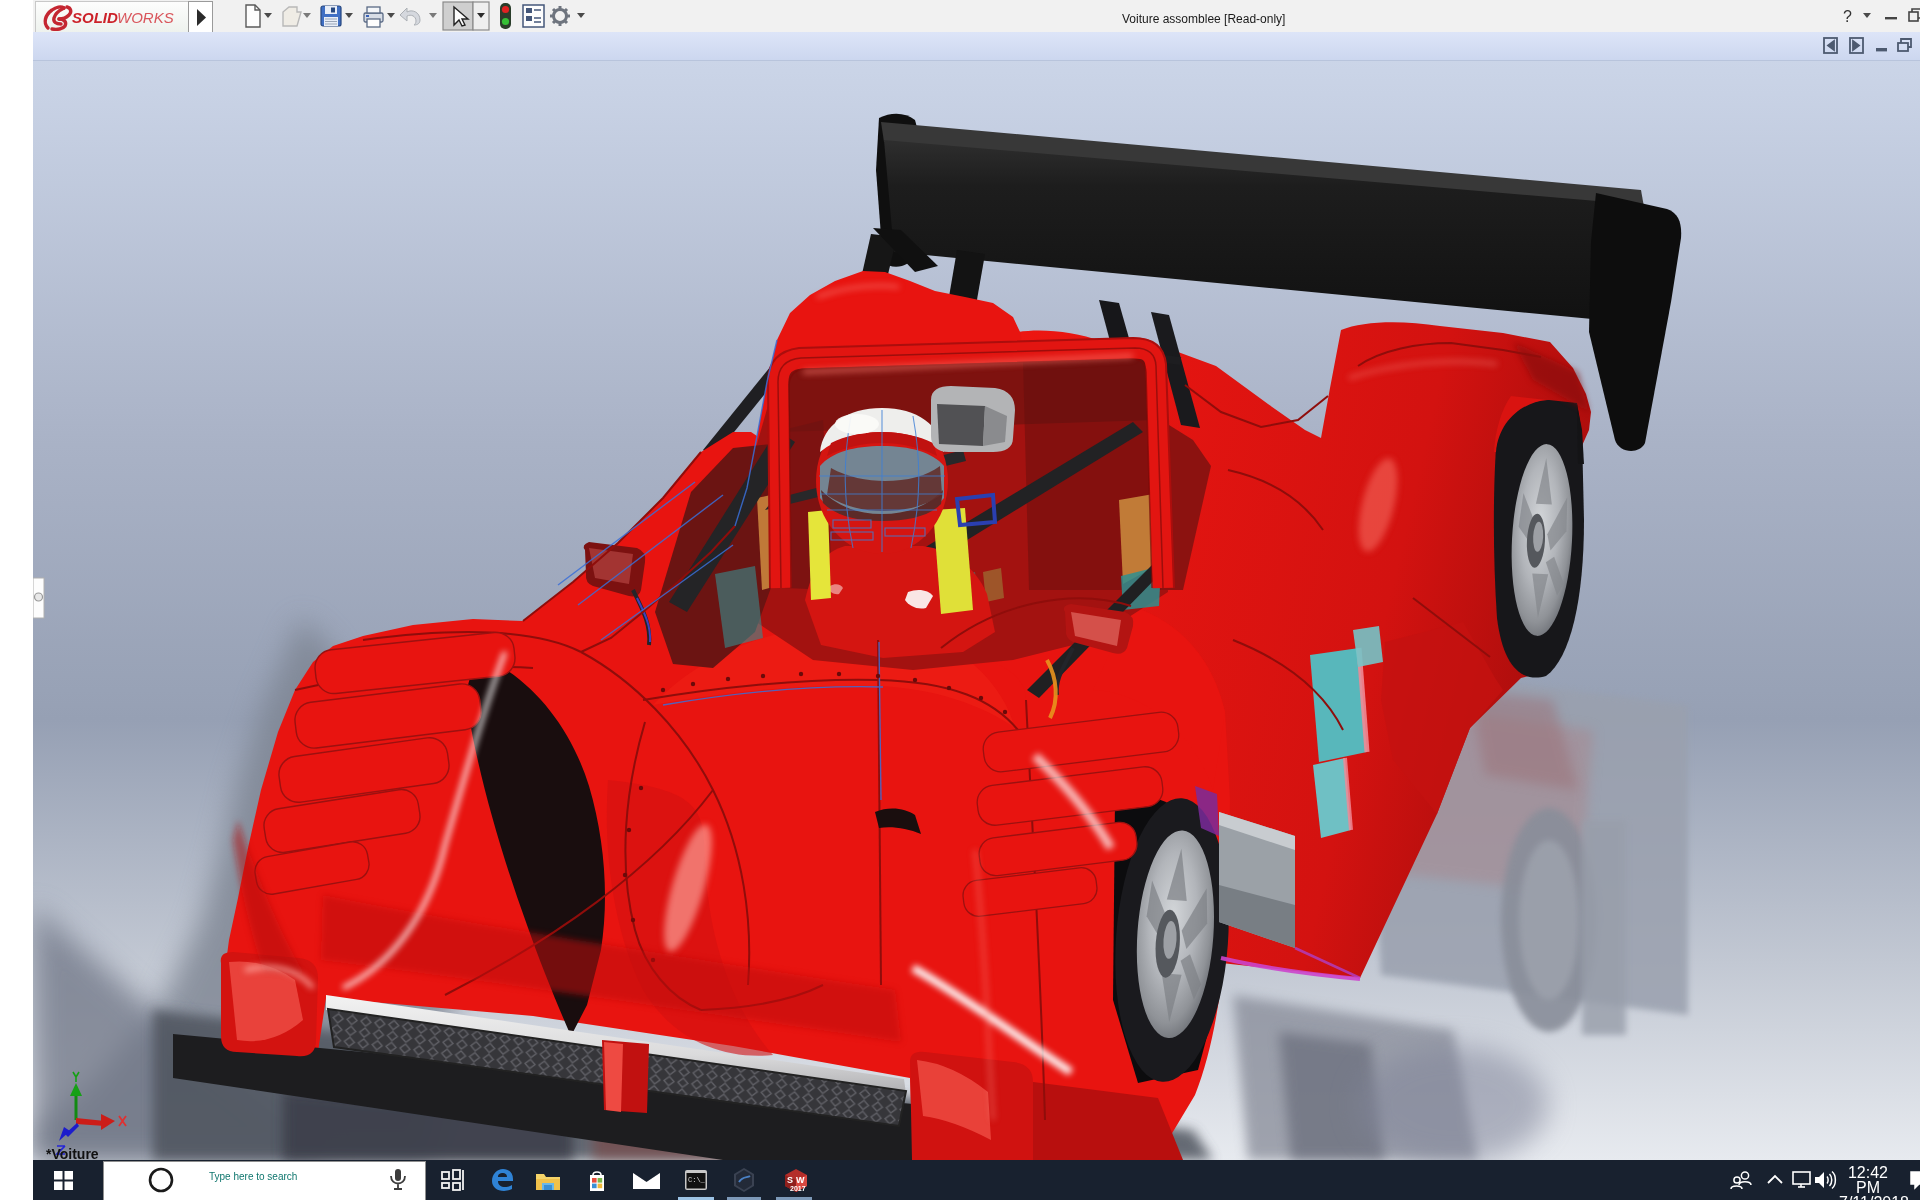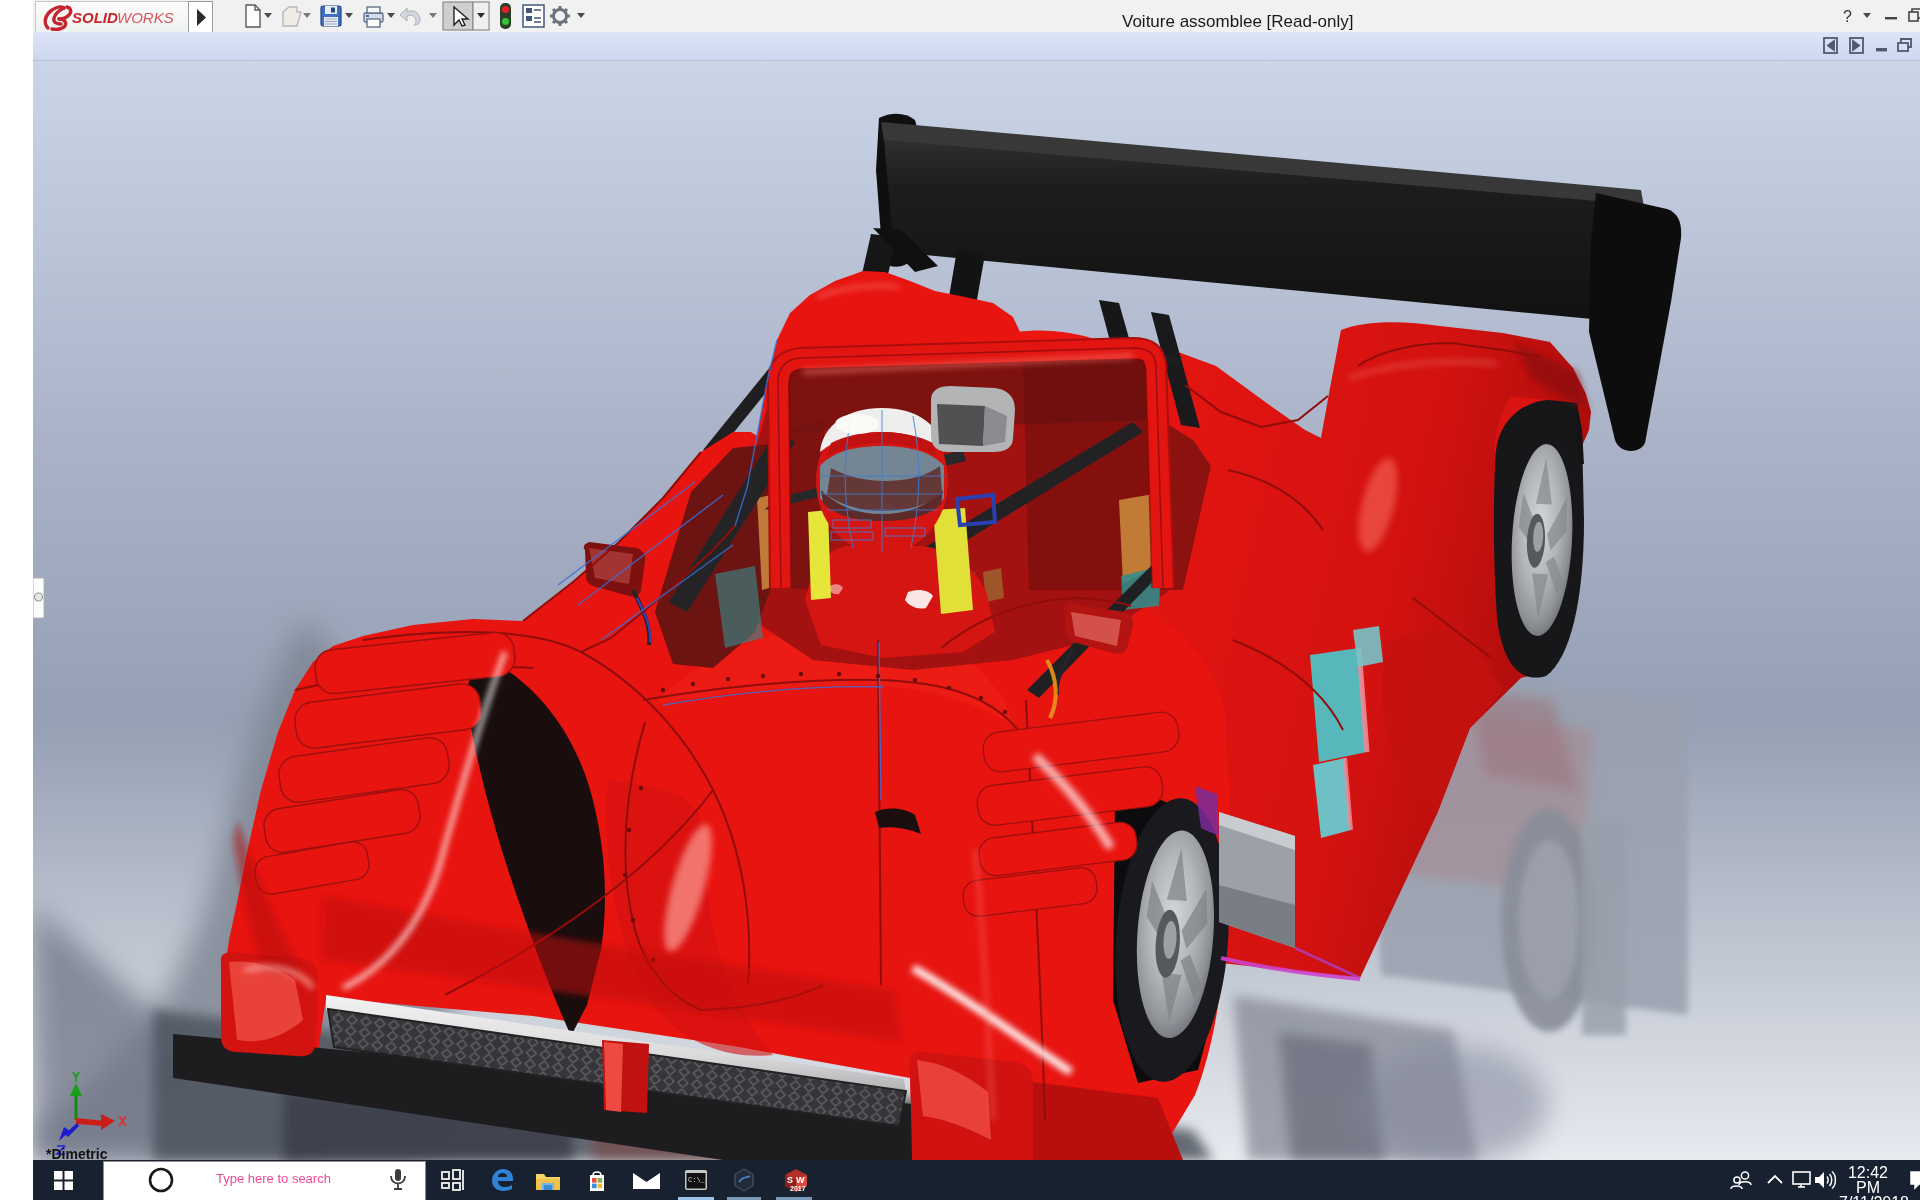--- a/index.html
+++ b/index.html
@@ -3,22 +3,22 @@
 <meta charset="utf-8">
 <style>
 html,body{margin:0;padding:0;width:1920px;height:1200px;overflow:hidden;background:#fff;font-family:"Liberation Sans",sans-serif;}
 #stage{position:relative;width:1920px;height:1200px;margin-left:33px;}
 #titlebar{position:absolute;left:0;top:0;width:1920px;height:32px;background:#f1f1f1;border-bottom:1px solid #cfcfcf;}
 #logobox{position:absolute;left:2px;top:1px;width:152px;height:30px;background:linear-gradient(180deg,#fdfdfd,#eef2ee);border:1px solid #c8c8c8;}
 #flybox{position:absolute;left:155px;top:1px;width:23px;height:31px;background:#fff;border:1px solid #9a9a9a;}
 #cmdbar{position:absolute;left:0;top:32px;width:1920px;height:28px;background:linear-gradient(180deg,#dde5f8 0%,#ccd7ef 100%);border-bottom:1px solid #b8c4dc;}
 #taskbar{position:absolute;left:0;top:1160px;width:1920px;height:40px;background:#18212f;}
 #searchbox{position:absolute;left:70px;top:1161px;width:321px;height:38px;background:#ffffff;border:1px solid #8f8f8f;}
-#searchtext{position:absolute;left:183px;top:1171px;font-size:13px;color:#ec4899;}
-.ttext{position:absolute;top:12px;font-size:17px;color:#1a1a1a;}
+#searchtext{position:absolute;left:176px;top:1171px;font-size:10px;color:#0f766e;}
+.ttext{position:absolute;top:12px;font-size:12px;color:#1a1a1a;}
 #clock{position:absolute;left:1806px;top:1165px;width:58px;text-align:center;color:#fff;font-size:16px;line-height:15px;}
 svg{position:absolute;left:0;top:0;}
 </style>
 </head>
 <body>
 <div id="stage">
   <svg id="scene" width="1920" height="1200" viewBox="0 0 1920 1200">
     <defs>
       <linearGradient id="bggrad" x1="0" y1="60" x2="0" y2="1160" gradientUnits="userSpaceOnUse">
         <stop offset="0" stop-color="#cbd5e8"></stop>
@@ -437,21 +437,21 @@
     <path d="M62,57 L48,66 L48,50 Z" fill="#cc1d18"></path>
     <g stroke="#e03030" stroke-width="1.8">
         <path d="M66,52 L73,62 M73,52 L66,62"></path>
       </g>
     <path d="M24,59 L12,70 L15,73 L26,62 Z" fill="#1c1ccc"></path>
     <path d="M6,77 L17,67 L11,63 Z" fill="#1c1ccc"></path>
     <g stroke="#2424d8" stroke-width="1.7" fill="none">
         <path d="M4,82 L12,82 M12,82 L4,90 L12,90"></path>
       </g>
   </svg>
-  <div style="position:absolute;left:13px;top:1146px;font-size:14px;font-weight:bold;color:#111;">*Dimetric</div>
+  <div style="position:absolute;left:13px;top:1146px;font-size:14px;font-weight:bold;color:#111;">*Voiture</div>
   <div id="taskbar">
     <svg width="1920" height="40" viewBox="0 0 1920 40">
       <g fill="#ffffff">
         <rect x="21" y="11" width="8.5" height="8.5"></rect>
           <rect x="31.5" y="11" width="8.5" height="8.5"></rect>
           <rect x="21" y="21.5" width="8.5" height="8.5"></rect>
           <rect x="31.5" y="21.5" width="8.5" height="8.5"></rect>
       </g>
       <g fill="none" stroke="#f2f2f2" stroke-width="1.8">
         <rect x="409" y="12" width="7" height="7"></rect>

